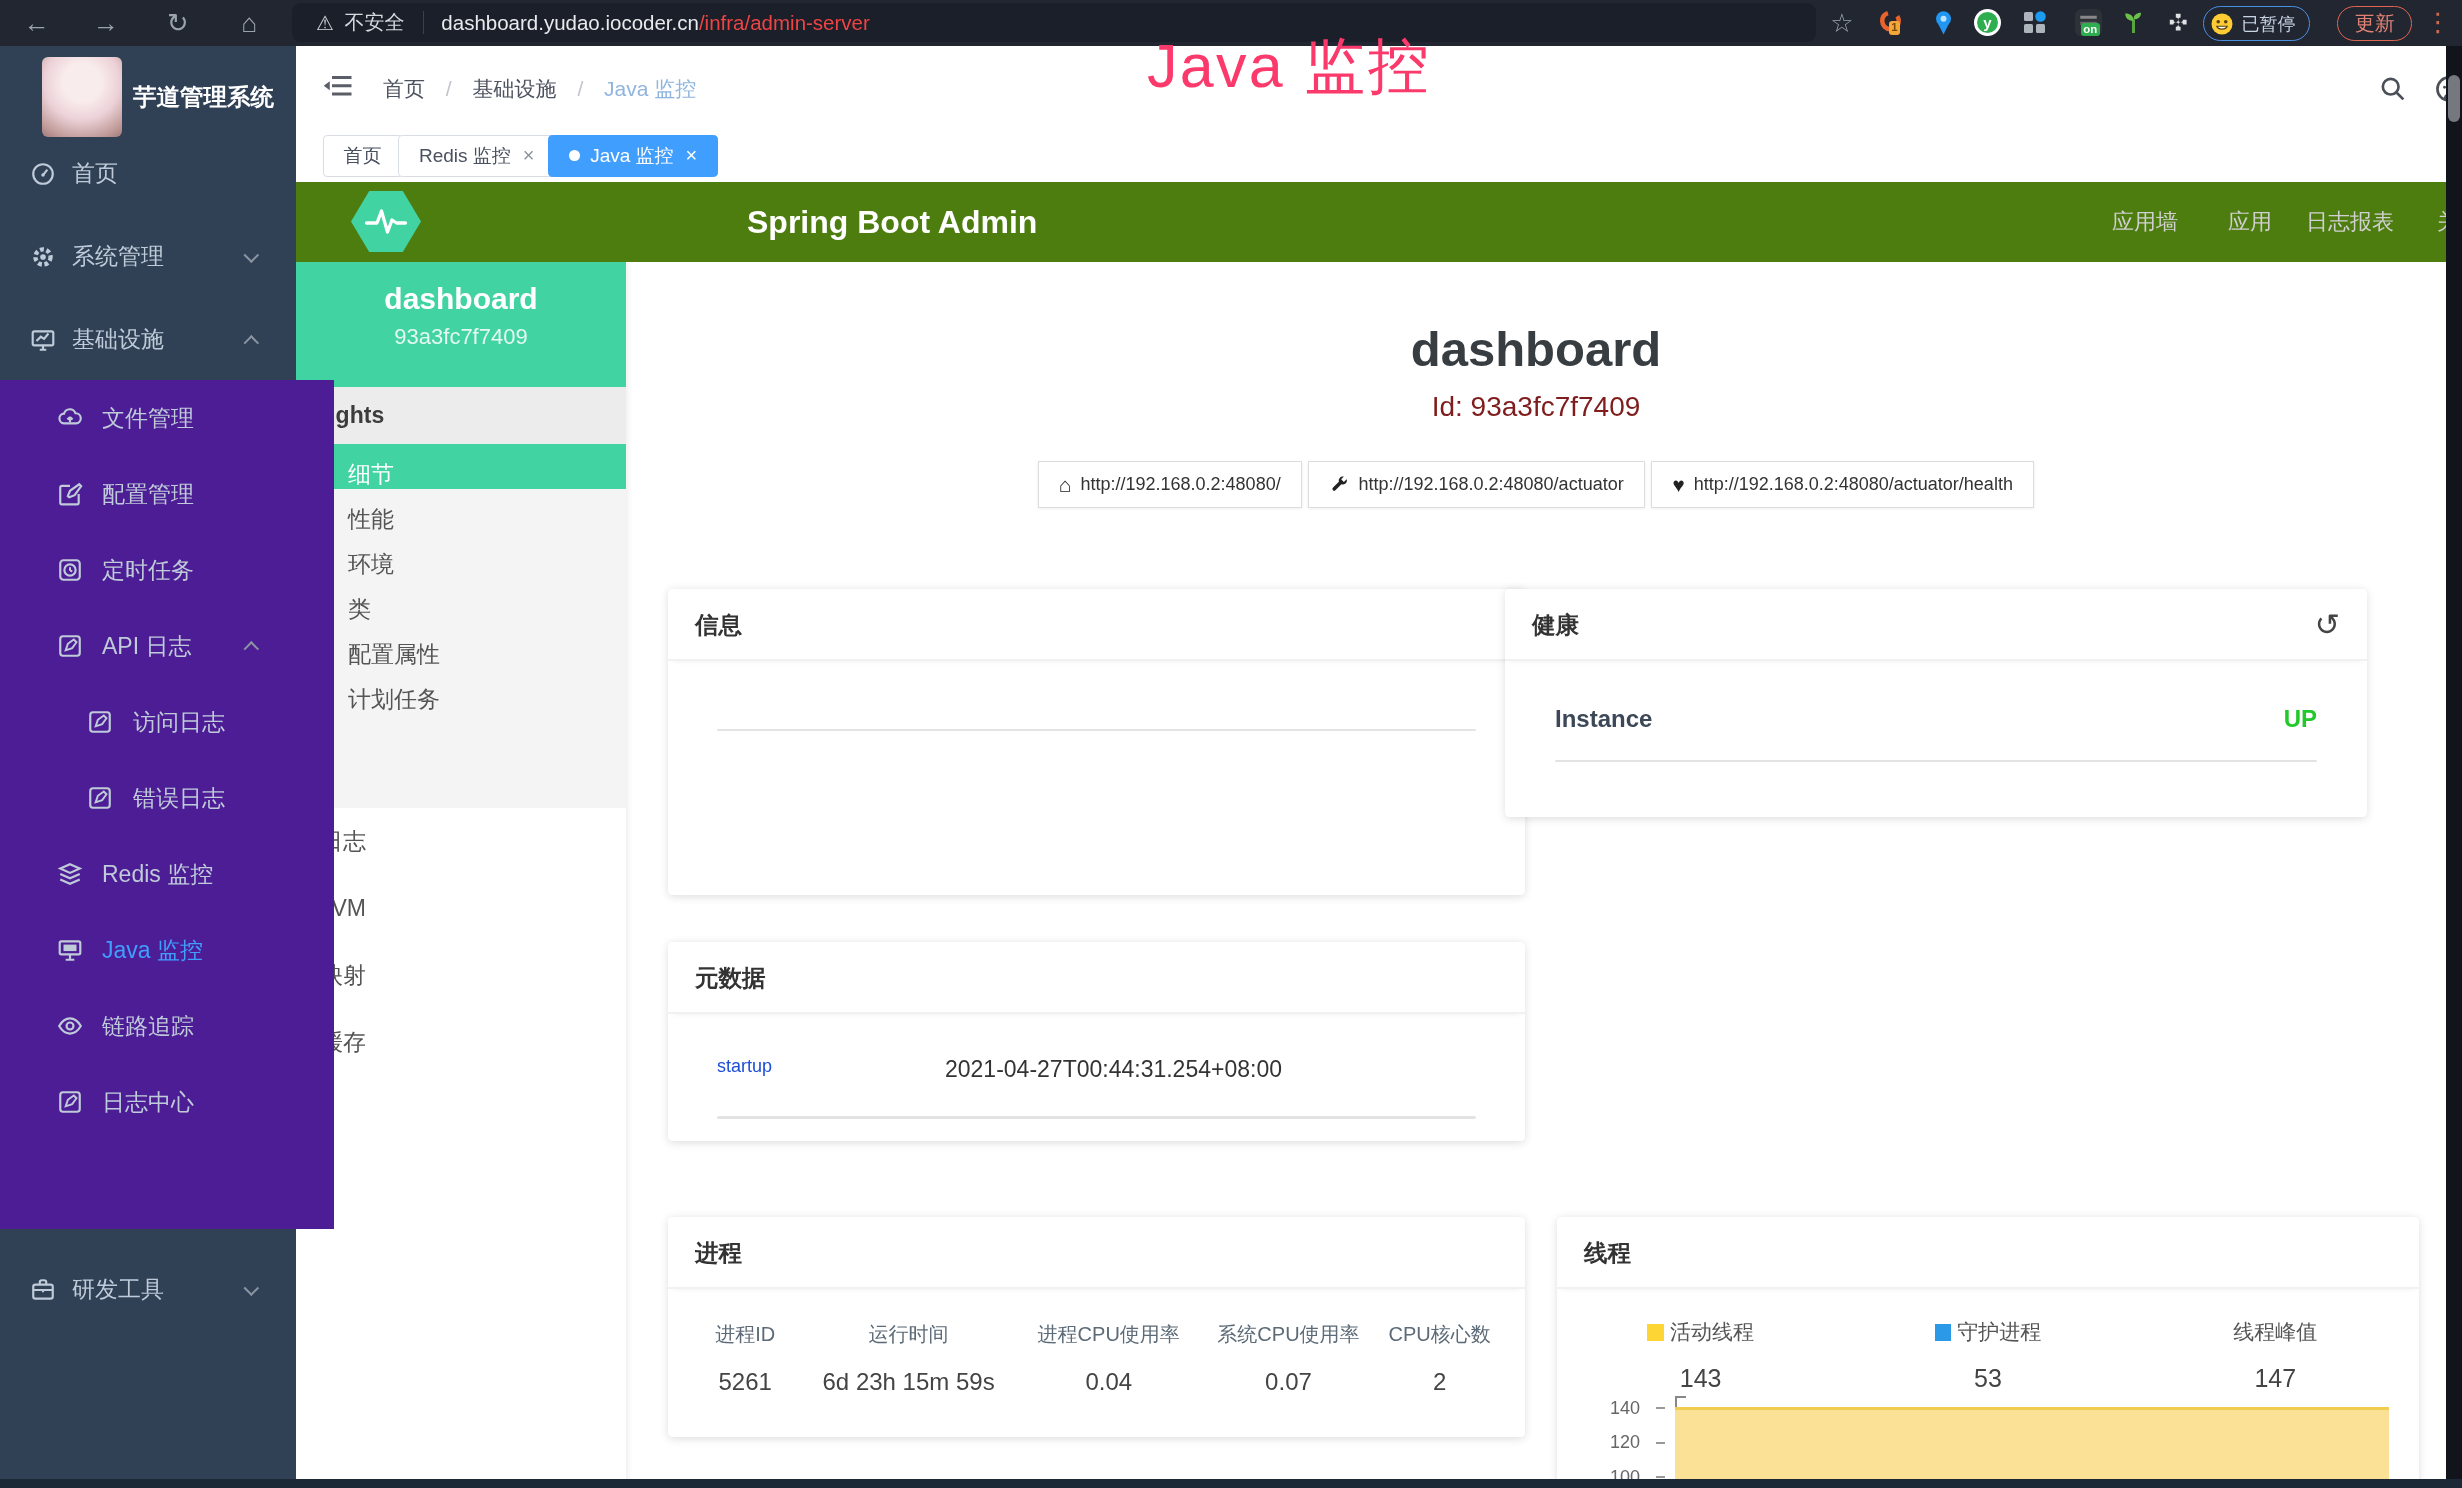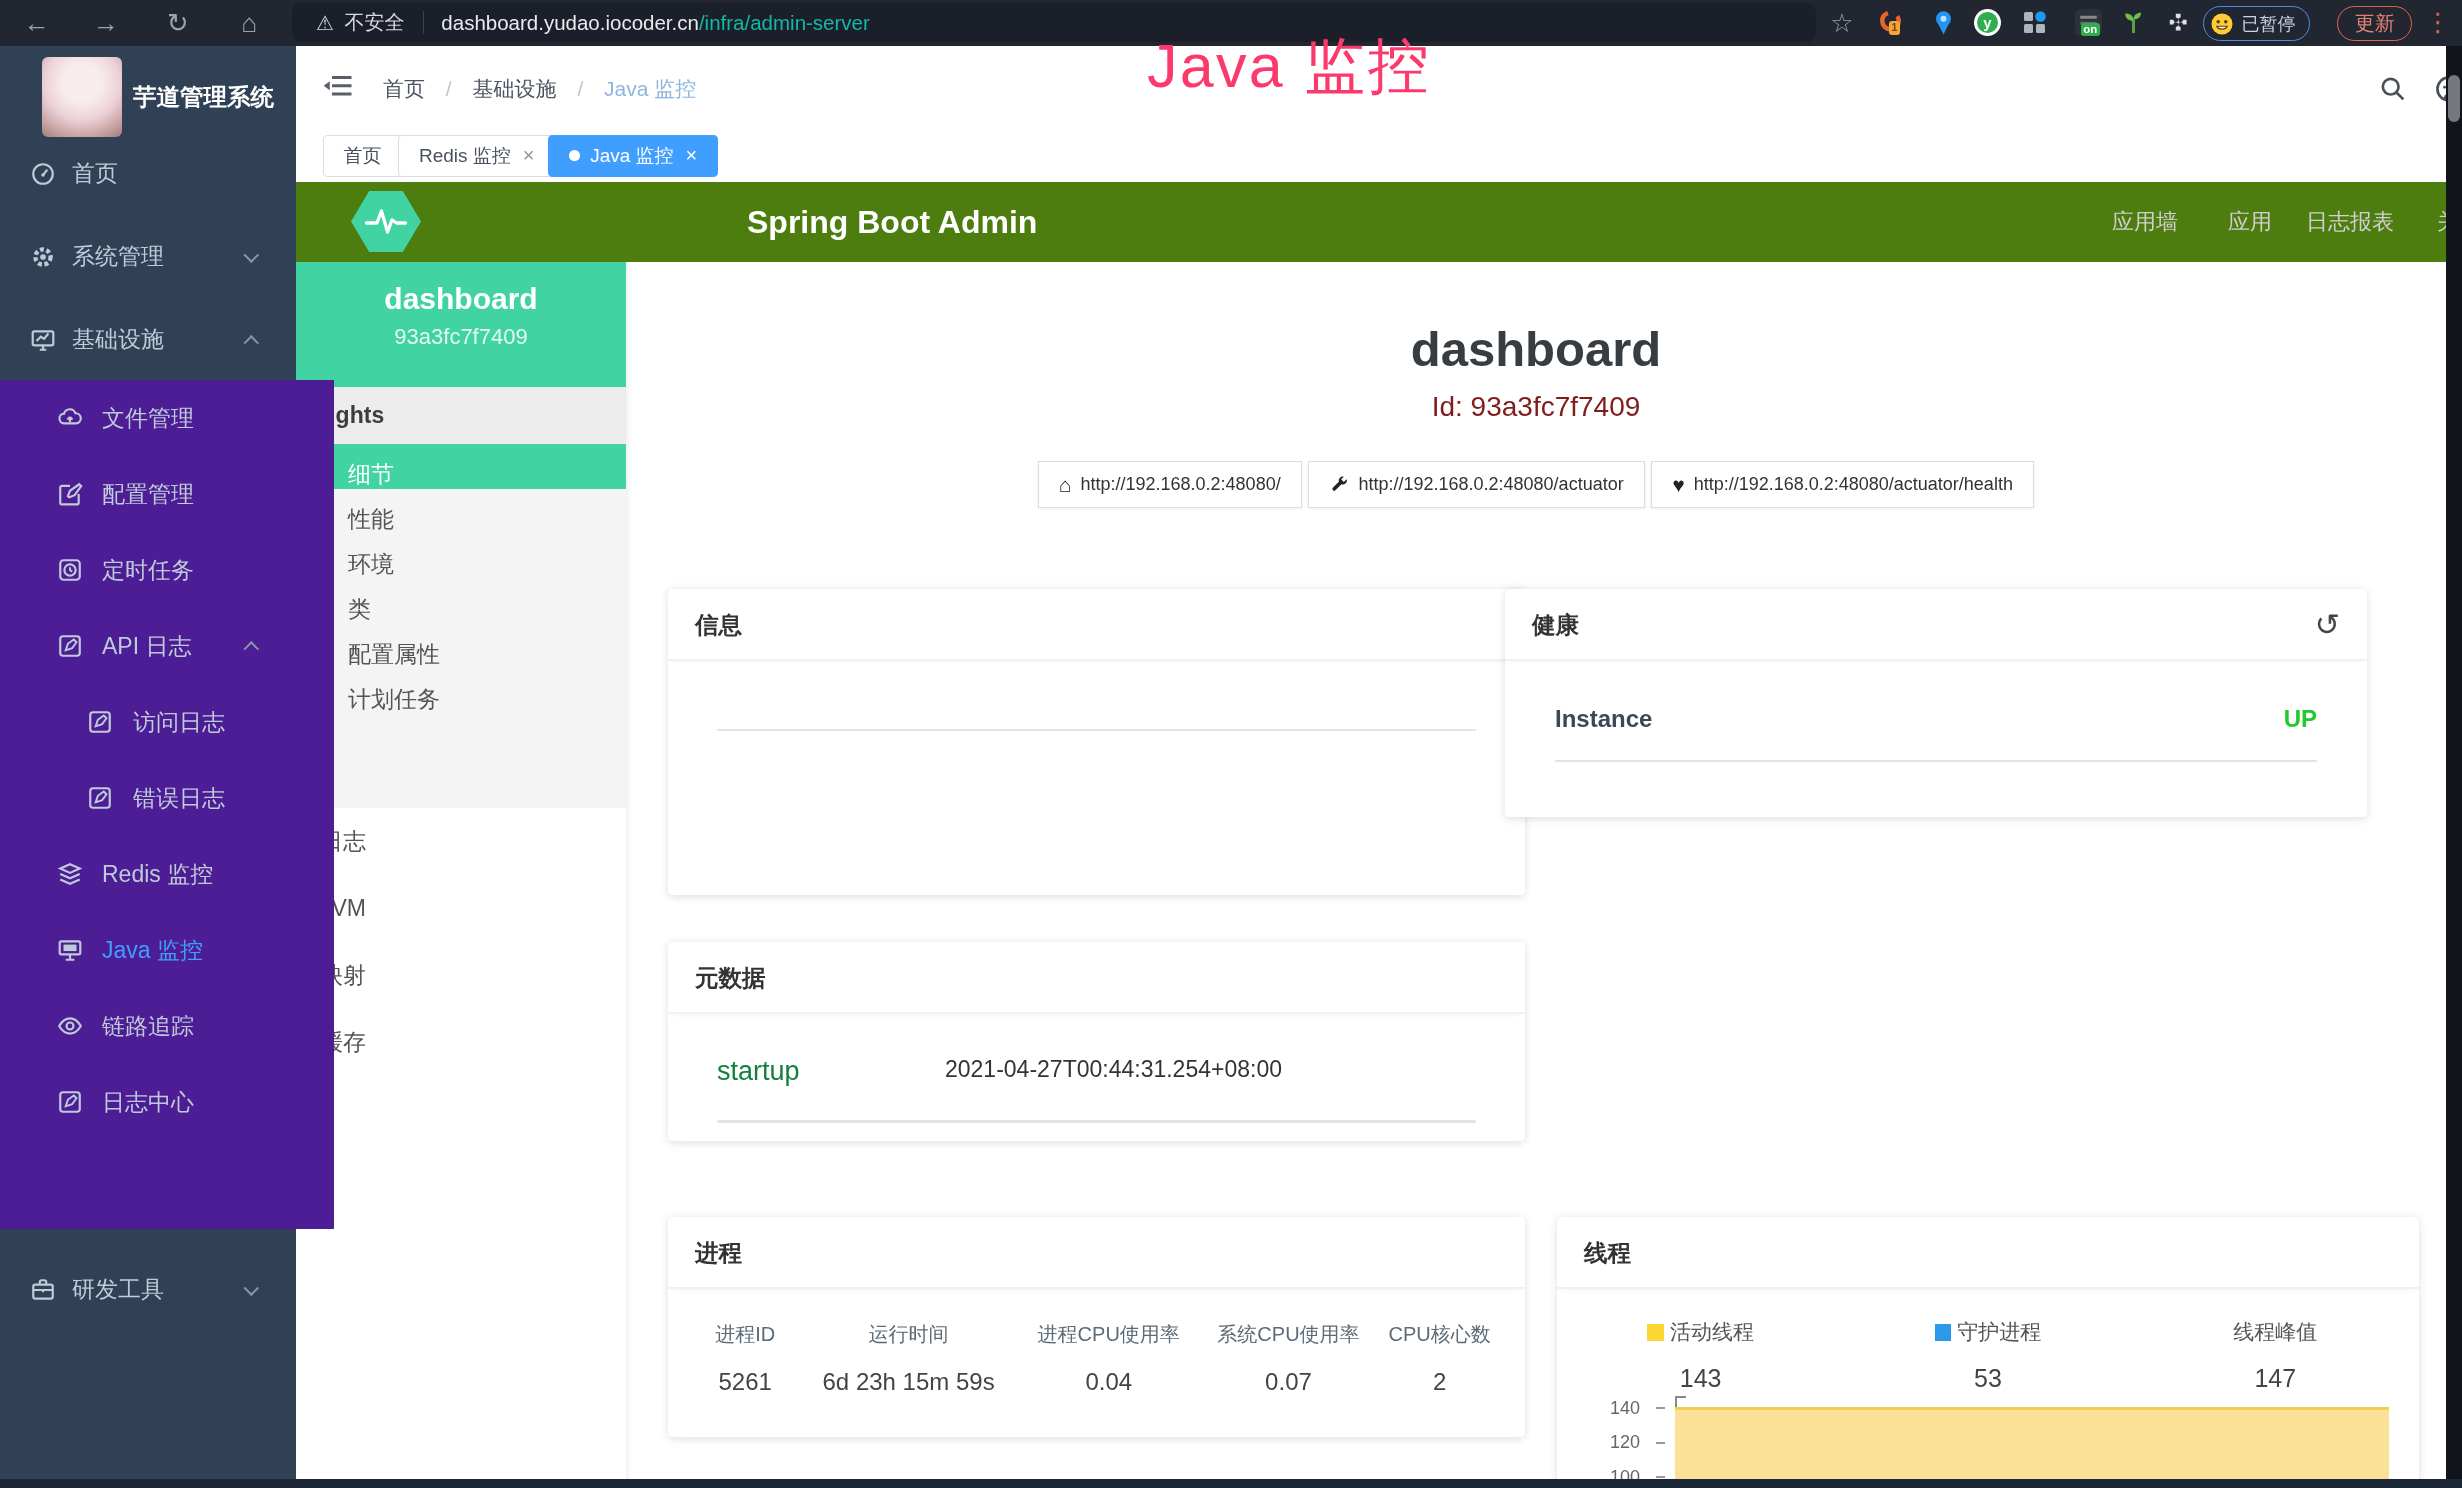--- a/index.html
+++ b/index.html
@@ -7,21 +7,21 @@
 body{position:relative;font-family:"Liberation Sans","DejaVu Sans",sans-serif;background:#fff}
 
 
 #chrome{position:absolute;left:0;top:0;width:2462px;height:46px;background:#212631;z-index:40}
 .nav-ico{position:absolute;top:0;height:46px;line-height:46px;font-size:26px;color:#9aa3ad;text-align:center;width:46px}
 #url-pill{position:absolute;left:292px;top:3px;width:1524px;height:39px;background:#1a1f29;border-radius:9px;color:#e8eaed;display:flex;align-items:center}
 #url-pill .warn{font-size:20px;color:#d6d9dd;margin-left:24px}
 #url-pill .sec{font-size:20px;color:#d6d9dd;margin-left:10.6px}
 #url-pill .div{width:0.8px;height:23px;background:#3a414d;margin:0 18px}
 #url-pill .host{font-size:20.5px;color:#e8eaed}
-#url-pill .path{font-size:20.5px;color:#14b8a6}
+#url-pill .path{font-size:20.5px;color:#ef4444}
 .ext{position:absolute;top:9px;width:27px;height:27px;border-radius:6px}
 .badge{position:absolute;font-size:11.4px;line-height:13.7px;border-radius:3px;padding:0 2.3px;font-weight:bold}
 #paused-pill{position:absolute;left:2203px;top:6px;height:35px;border:1.5px solid #4a90e2;border-radius:17.4px;display:flex;align-items:center;padding:0 13.7px 0 6px;color:#c8d4e4;font-size:18px}
 #update-pill{position:absolute;left:2337px;top:6px;height:35px;border:1.5px solid #e0654f;border-radius:17.4px;display:flex;align-items:center;padding:0 16.7px;color:#e08273;font-size:20px}
 #menu-dots{position:absolute;left:2425px;top:0;height:46px;line-height:44px;font-size:26px;color:#cf6a50}
 
 
 #sidebar{position:absolute;left:0;top:46px;width:296px;height:1443px;background:#304156;z-index:10}
 #sidebar .logo-img{position:absolute;left:42px;top:11.4px;width:80px;height:80px;border-radius:6px;background:radial-gradient(circle at 50% 32%,#f9ecec 0 28%,#ecd2d8 55%,#c09a98 85%,#9d7a78)}
 #sidebar .logo-title{position:absolute;left:133px;top:11.4px;height:80px;line-height:80px;font-size:23.5px;font-weight:bold;color:#fff}
@@ -97,21 +97,21 @@
 #info-card .ind{padding-left:23px}
 #health-card{left:879px;top:327px;width:862px;height:228px}
 #health-card .hist{position:absolute;right:27px;top:0;font-size:30px;color:#444;font-weight:normal}
 #health-card .bd{padding:44px 50px 0}
 #health-card .row{display:flex;justify-content:space-between;align-items:center}
 #health-card .k{font-size:24px;color:#3c4858;font-weight:bold}
 #health-card .up{font-size:24px;font-weight:bold;color:#21c92b}
 #meta-card{left:42px;top:680px;width:857px;height:199px}
 #meta-card .bd{padding:42px 49px 0}
 #meta-card .row{display:flex}
-#meta-card .k{width:228px;font-size:27px;color:#15803d}
+#meta-card .k{width:228px;font-size:18px;color:#1d4ed8}
 #meta-card .v{font-size:23px;color:#333}
 #proc-card{left:42px;top:955px;width:857px;height:220px}
 #proc-card .bd{padding:32px 20px 0}
 .trow{display:flex;text-align:center}
 .trow .c0{width:14%}.trow .c1{width:26%}.trow .c2{width:23%}.trow .c3{width:21%}.trow .c4{width:16%}
 .thead{font-size:20px;color:#5c6b77}
 .tvals{font-size:24px;color:#444;margin-top:20px}
 #thread-card{left:931px;top:955px;width:862px;height:425px}
 #thread-card .bd{padding:29px 0 0}
 .legrow{display:flex;text-align:center;font-size:21px;color:#555}

